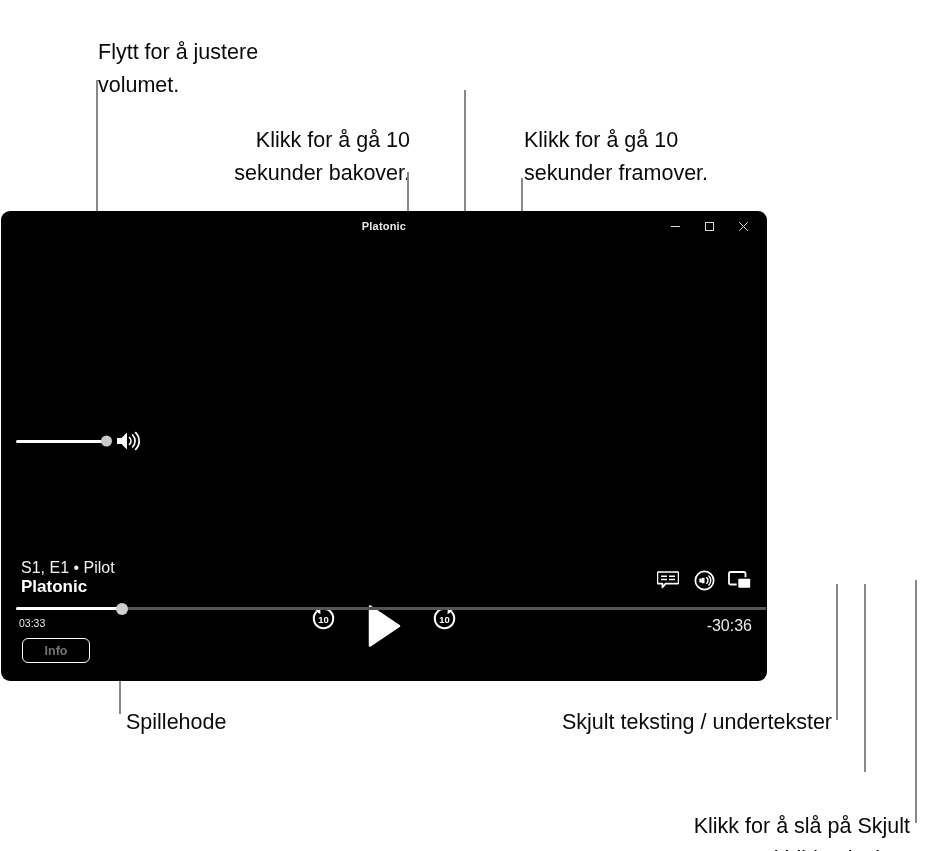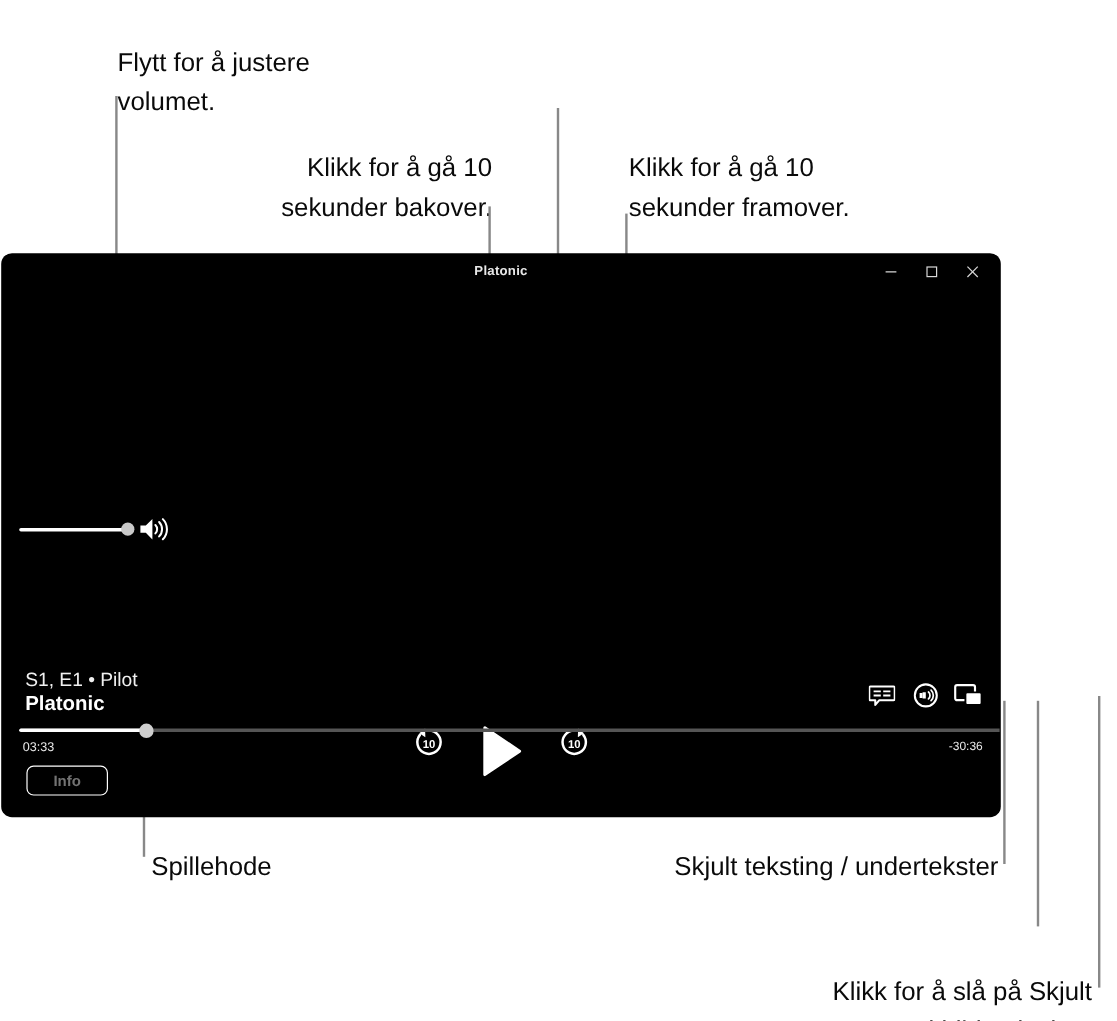--- a/index.html
+++ b/index.html
@@ -26,21 +26,21 @@
   .callout.r{text-align:right;}
   .callout.l{text-align:left;}
 
   
   .lead{position:absolute;background:#888888;width:2px;}
 
   
   .player{
     position:absolute;
     left:2px;top:180px;
-    width:831px;height:468px;
+    width:764px;height:468px;
     background:#000000;
     border-radius:8px;
     overflow:hidden;
     box-shadow:0 0 0 1px #000;
   }
   .titlebar{
     position:absolute;left:0;top:0;width:100%;height:28px;
     display:flex;align-items:center;justify-content:center;
   }
   .title-text{
@@ -83,21 +83,21 @@
   .scrub{
     position:absolute;left:14px;top:395px;width:903px;height:3px;
     background:#555555;border-radius:2px;
   }
   .scrub-fill{position:absolute;left:0;top:0;height:3px;background:#ffffff;border-radius:2px;}
   .scrub-knob{
     position:absolute;top:50%;transform:translate(-50%,-50%);
     width:12px;height:12px;border-radius:50%;background:#cfcfcf;
   }
   .t-elapsed{position:absolute;left:17px;top:405px;font-size:10.5px;color:#e9e9e9;}
-  .t-remain{position:absolute;right:14px;top:405px;font-size:10px;color:#e9e9e9;}
+  .t-remain{position:absolute;right:14px;top:405px;font-size:16px;color:#e9e9e9;}
 
   .infobtn{
     position:absolute;left:20px;top:426px;
     min-width:46px;height:23px;padding:0 10px;
     border:1.6px solid #ffffff;border-radius:6px;
     display:flex;align-items:center;justify-content:center;
     font-size:12.5px;font-weight:bold;color:#737373;background:transparent;
   }
 
   .rightctrls{

